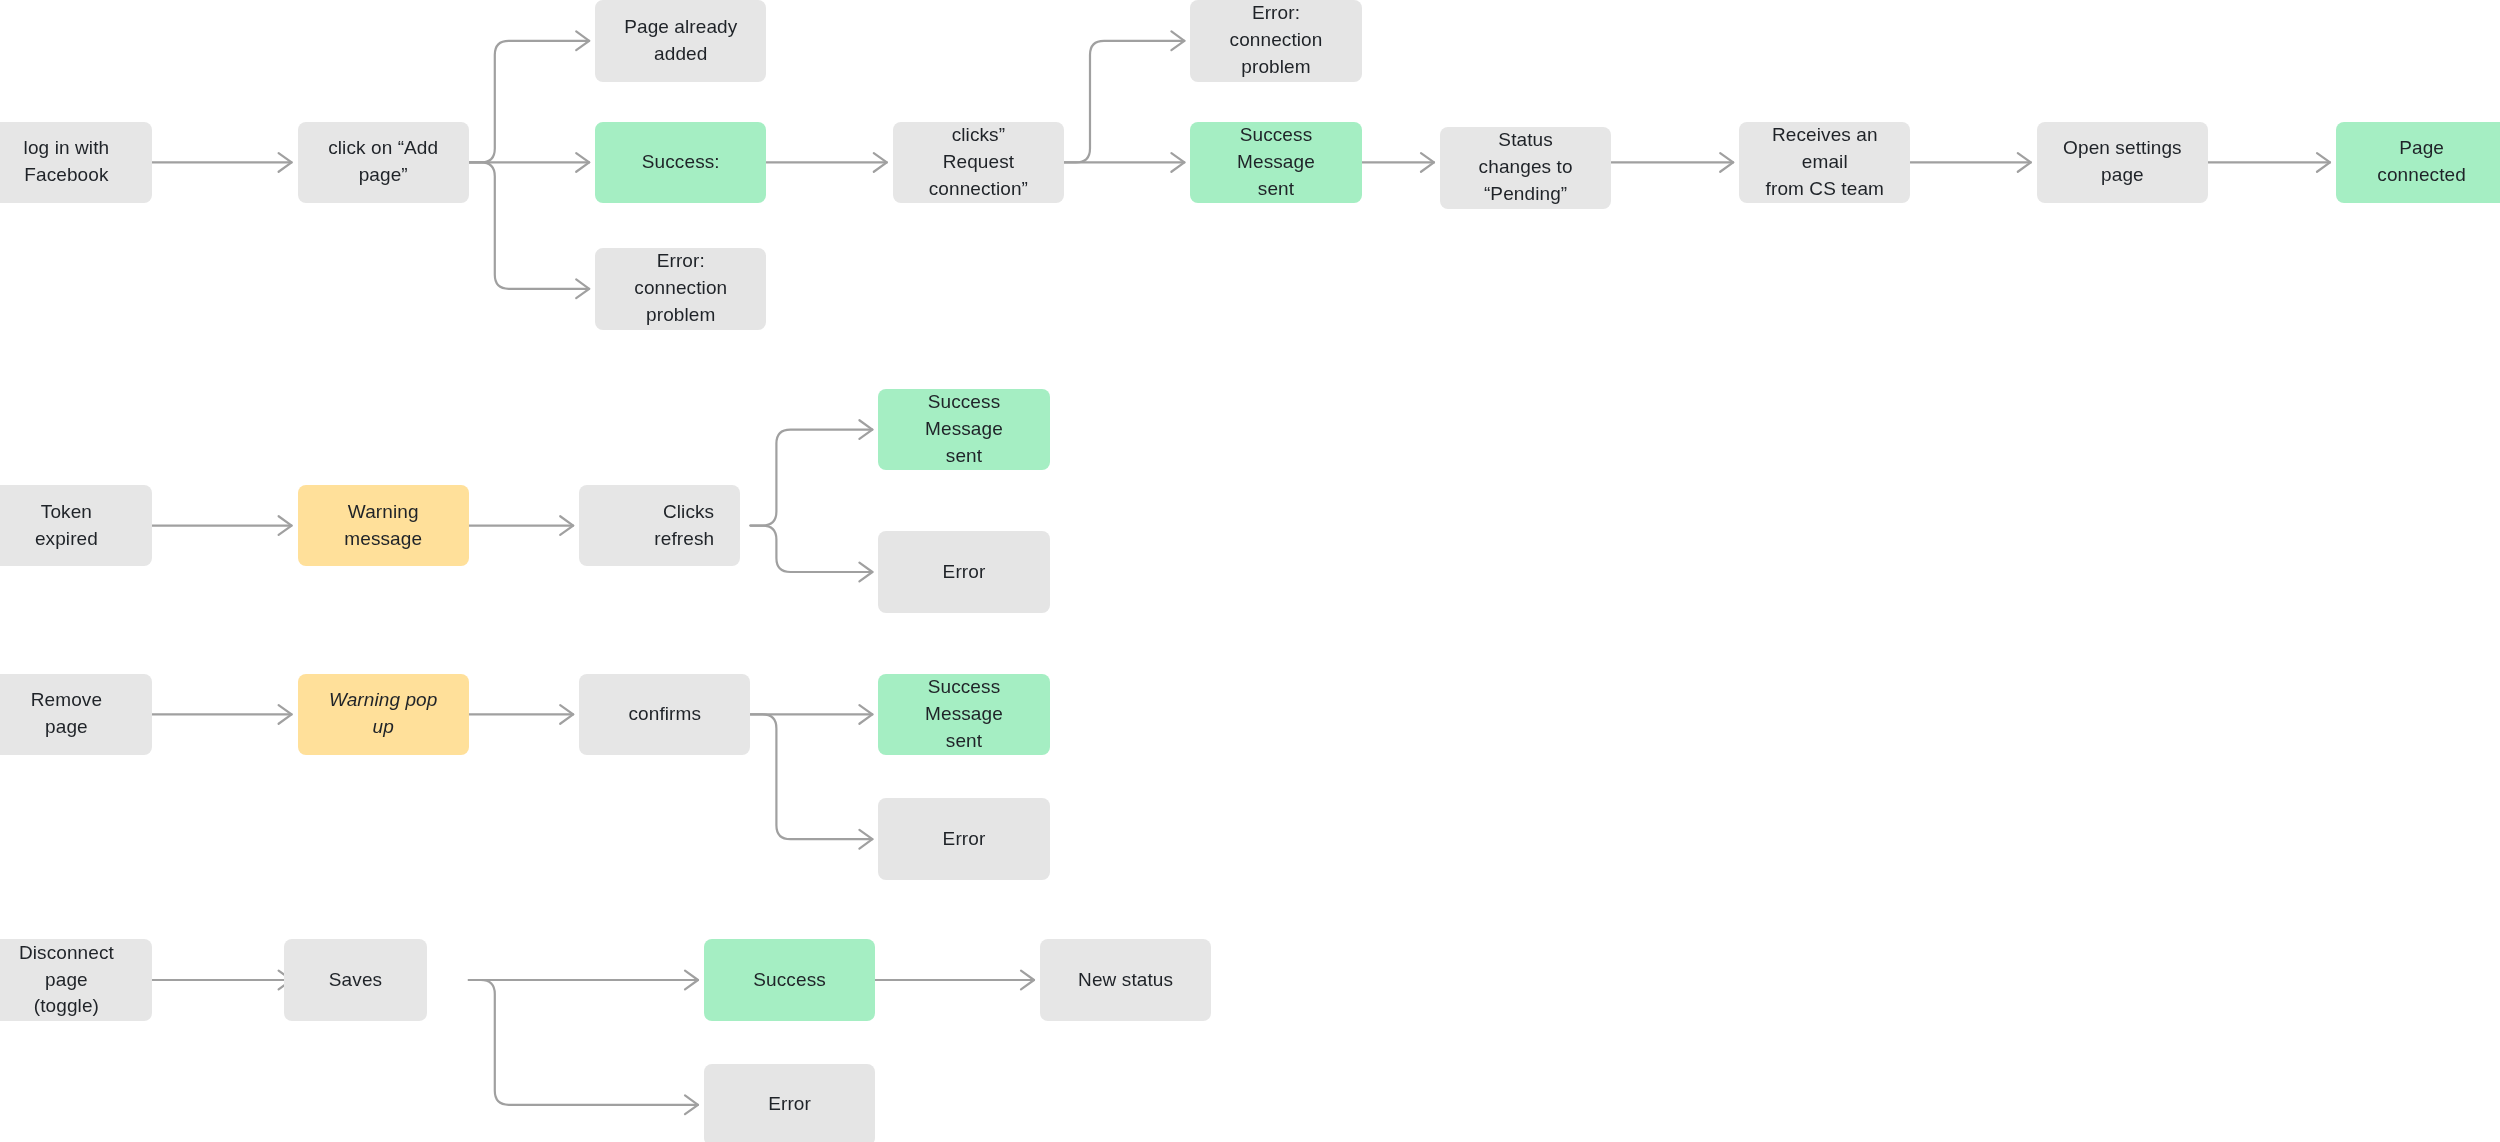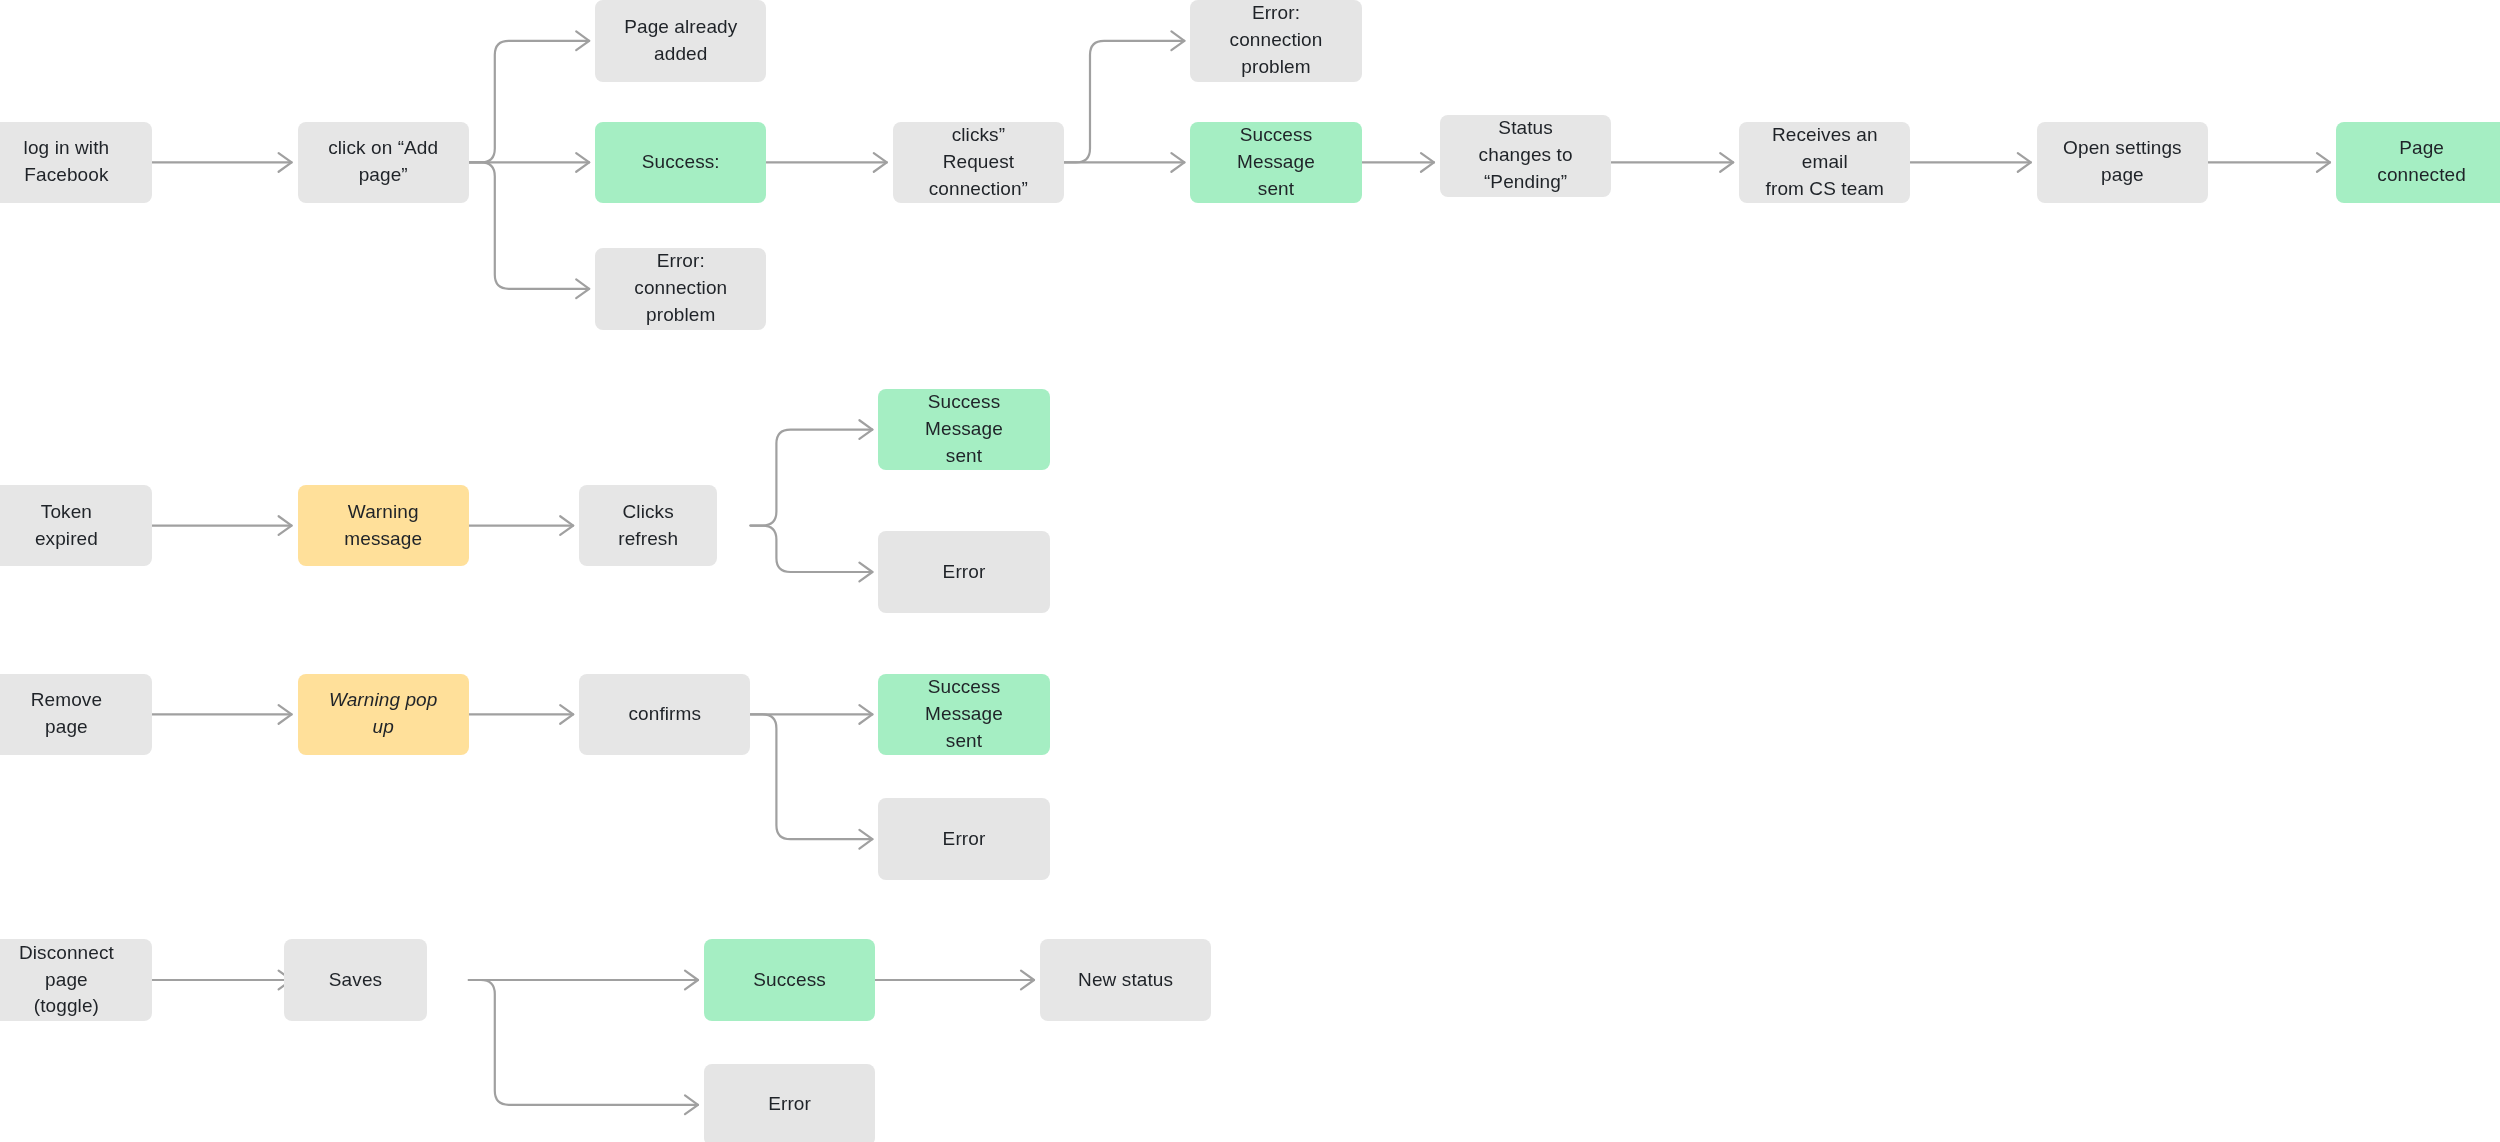--- a/index.html
+++ b/index.html
@@ -101,30 +101,30 @@
 added</div>
       <div class="node success" style="left: 595.2px; top: 121.6px; width: 171.2px; height: 81.6px;">Success:</div>
       <div class="node error" style="left: 595.2px; top: 248px; width: 171.2px; height: 81.6px;">Error: connection
 problem</div>
       <div class="node neutral" style="left: 892.8px; top: 121.6px; width: 171.2px; height: 81.6px;">clicks” Request
 connection”</div>
       <div class="node error" style="left: 1190.4px; top: 0px; width: 171.2px; height: 81.6px;">Error: connection
 problem</div>
       <div class="node success" style="left: 1190.4px; top: 121.6px; width: 171.2px; height: 81.6px;">Success Message
 sent</div>
-      <div class="node neutral" style="left: 1440px; top: 115px; width: 171.2px; height: 81.6px;">Status changes to
+      <div class="node neutral" style="left: 1440px; top: 127px; width: 171.2px; height: 81.6px;">Status changes to
 “Pending”</div>
       <div class="node neutral" style="left: 1739.2px; top: 121.6px; width: 171.2px; height: 81.6px;">Receives an email
 from CS team</div>
       <div class="node neutral" style="left: 2036.8px; top: 121.6px; width: 171.2px; height: 81.6px;">Open settings
 page</div>
       <div class="node success" style="left: 2336px; top: 121.6px; width: 171.2px; height: 81.6px;">Page connected</div>
       <div class="node neutral" style="left: -19.2px; top: 484.8px; width: 171.2px; height: 81.6px;">Token expired</div>
       <div class="node warning" style="left: 297.6px; top: 484.8px; width: 171.2px; height: 81.6px;">Warning message</div>
-      <div class="node neutral" style="left: 579.2px; top: 484.8px; width: 138px; height: 81.6px;">Clicks refresh</div>
+      <div class="node neutral" style="left: 579.2px; top: 484.8px; width: 161px; height: 81.6px; text-align: right;">Clicks refresh</div>
       <div class="node success" style="left: 878.4px; top: 388.8px; width: 171.2px; height: 81.6px;">Success Message
 sent</div>
       <div class="node error" style="left: 878.4px; top: 531.2px; width: 171.2px; height: 81.6px;">Error</div>
       <div class="node neutral" style="left: -19.2px; top: 673.6px; width: 171.2px; height: 81.6px;">Remove page</div>
       <div class="node warning" style="left: 297.6px; top: 673.6px; width: 171.2px; height: 81.6px; font-style: italic;">Warning pop up</div>
       <div class="node neutral" style="left: 579.2px; top: 673.6px; width: 171.2px; height: 81.6px;">confirms</div>
       <div class="node success" style="left: 878.4px; top: 673.6px; width: 171.2px; height: 81.6px;">Success Message
 sent</div>
       <div class="node error" style="left: 878.4px; top: 798.4px; width: 171.2px; height: 81.6px;">Error</div>
       <div class="node neutral" style="left: -19.2px; top: 939.2px; width: 171.2px; height: 81.6px;">Disconnect page

